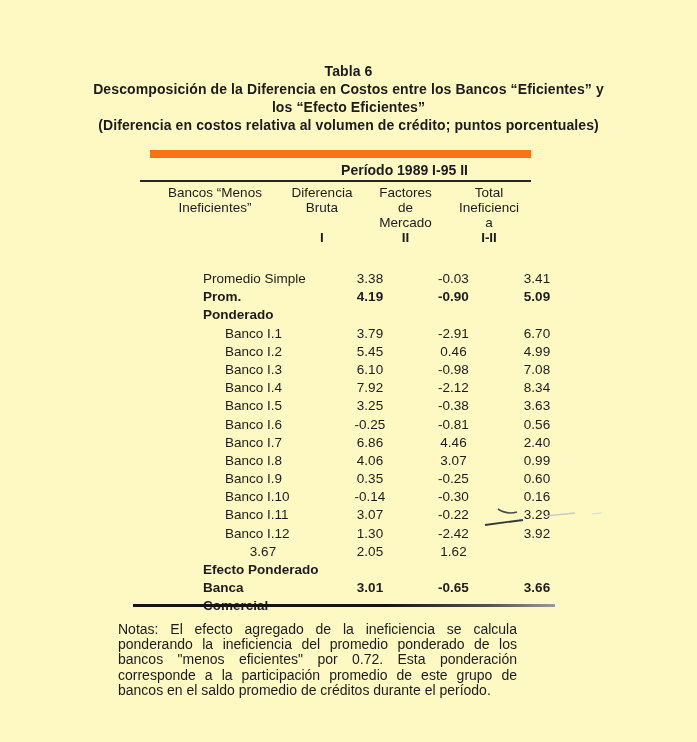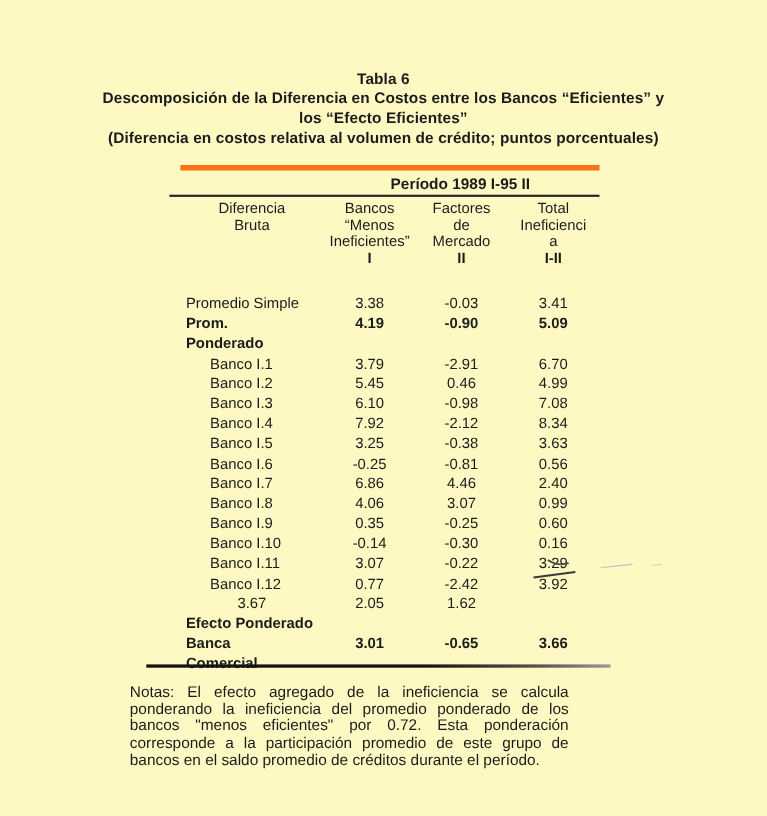--- a/index.html
+++ b/index.html
@@ -14,37 +14,37 @@
   }
   
   .title-block{
     position:absolute;top:62px;left:0;right:0;
     text-align:center;font-weight:bold;
     font-size:14px;line-height:18px;
     letter-spacing:.1px;
   }
   
   .tbl{
-    position:absolute;left:164px;top:150px;width:381px;
+    position:absolute;left:150px;top:150px;width:381px;
     font-size:13.5px;
-    border-top:5px solid #f97316;
+    border-top:8px solid #f97316;
   }
   .period-row{
     margin-left:128px;
     text-align:center;
     font-weight:bold;font-size:14px;
     padding-top:2px;height:20px;line-height:20px;
   }
   .rule-thin{border-top:2px solid #262626;margin-left:-10px;width:391px;}
   .thead{display:grid;grid-template-columns:130px 84px 83px 84px;padding-top:3px;}
   .thead .hcol{text-align:center;line-height:15px;}
   .numerals{display:grid;grid-template-columns:130px 84px 83px 84px;font-weight:bold;line-height:15px;}
   .numerals .cell{text-align:center;}
   .tbody{margin-top:25px;}
-  .trow{display:grid;grid-template-columns:130px 84px 83px 84px;height:18.2px;line-height:18.2px;}
+  .trow{display:grid;grid-template-columns:130px 84px 83px 84px;height:18.2px;line-height:18.2px;margin-left:48px;}
   .trow .label{padding-left:5px;white-space:nowrap;}
   .trow.indent .label{padding-left:27px;}
   .trow.bold{font-weight:bold;}
   .trow .num{text-align:center;}
   .rule-bottom{
     position:absolute;left:133px;top:604px;width:422px;height:3px;
     background:linear-gradient(to right,#141414 60%,#555 85%,#9a9a9a 100%);
   }
   
   .notes{
@@ -66,26 +66,26 @@
     <div>los “Efecto Eficientes”</div>
     <div>(Diferencia en costos relativa al volumen de crédito; puntos porcentuales)</div>
   </div>
 
   <div class="tbl">
     <div class="period-row">Período 1989 I-95 II</div>
     <div class="rule-thin"></div>
 
     <div class="thead">
       <div class="hcol">
+        <div>Bancos “Menos</div>
+        <div>Ineficientes”</div>
+      </div>
+      <div class="hcol">
         <div>Diferencia</div>
         <div>Bruta</div>
-      </div>
-      <div class="hcol">
-        <div>Bancos “Menos</div>
-        <div>Ineficientes”</div>
       </div>
       <div class="hcol">
         <div>Factores</div>
         <div>de</div>
         <div>Mercado</div>
       </div>
       <div class="hcol">
         <div>Total</div>
         <div>Ineficienci</div>
         <div>a</div>
@@ -179,21 +179,21 @@
           <div class="cell num">0.16</div>
         </div>
         <div class="trow indent">
           <div class="cell label">Banco I.11</div>
           <div class="cell num">3.07</div>
           <div class="cell num">-0.22</div>
           <div class="cell num">3.29</div>
         </div>
         <div class="trow indent">
           <div class="cell label">Banco I.12</div>
-          <div class="cell num">0.77</div>
+          <div class="cell num">1.30</div>
           <div class="cell num">-2.42</div>
           <div class="cell num">3.92</div>
         </div>
         <div class="trow indent">
           <div class="cell num">3.67</div>
           <div class="cell num">2.05</div>
           <div class="cell num">1.62</div>
         </div>
         <div class="trow bold">
           <div class="cell label">Efecto Ponderado</div>

